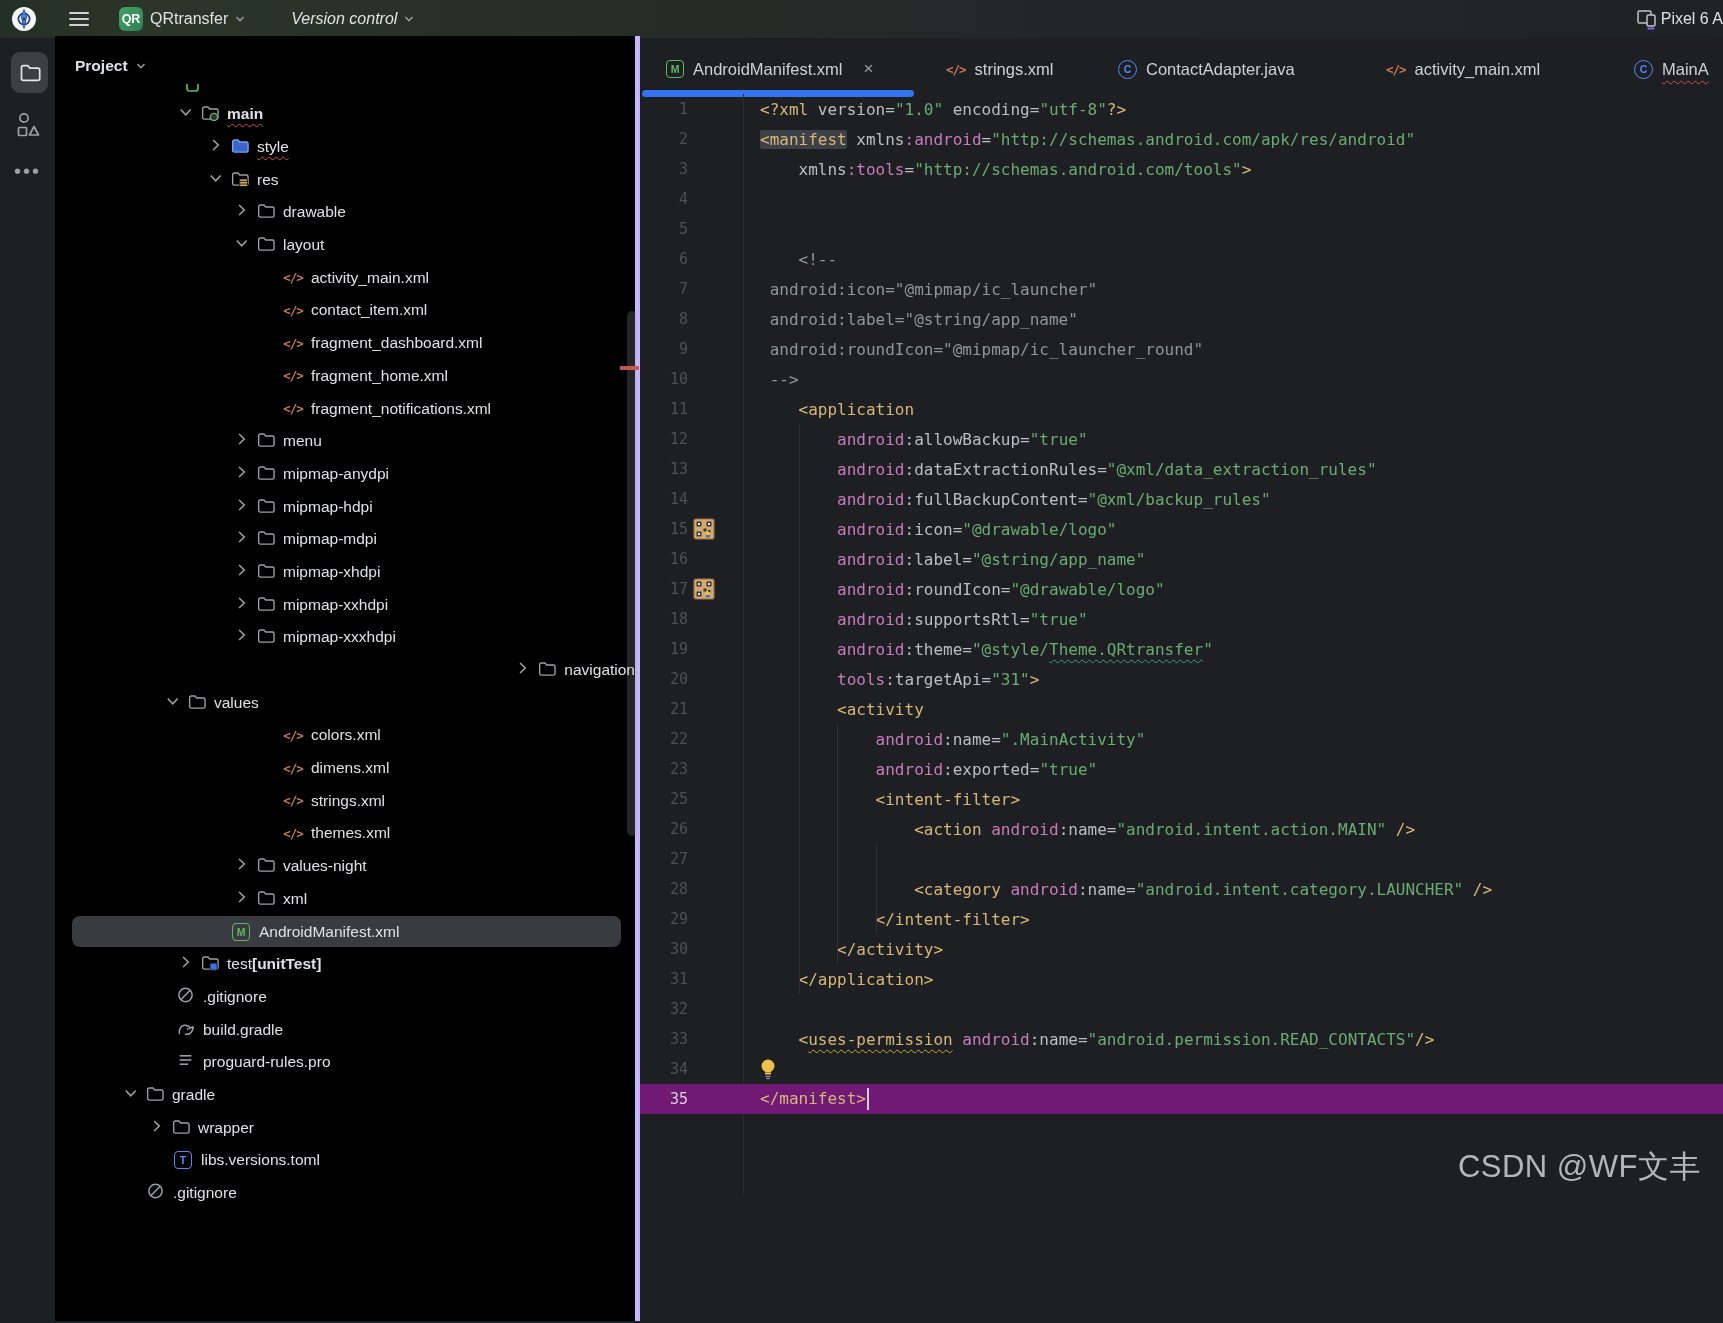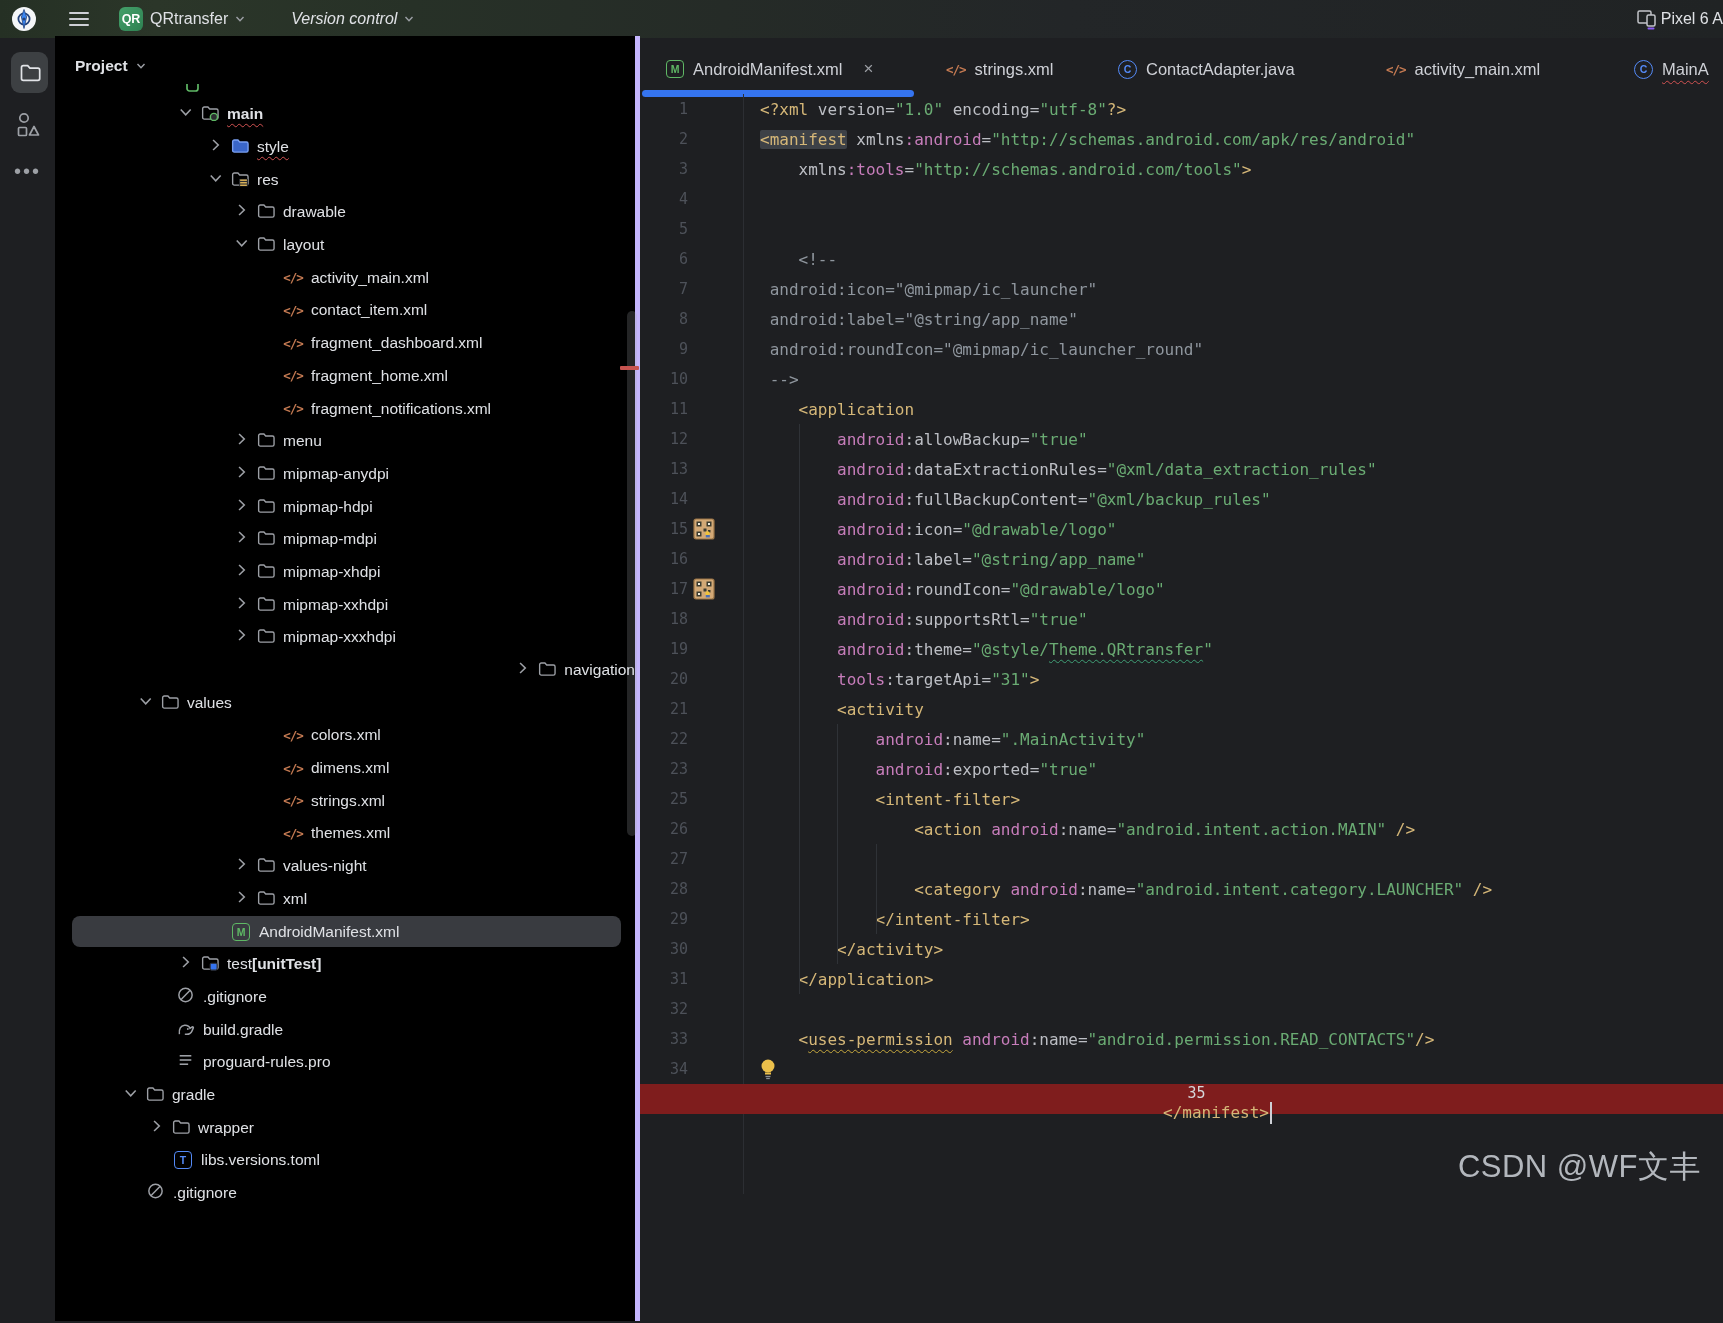--- a/index.html
+++ b/index.html
@@ -58,21 +58,21 @@
   #tabbar{position:absolute;left:0;top:0;height:62px;width:1200px;display:flex;}
   .tab{position:relative;height:62px;display:flex;align-items:center;gap:9px;padding-left:26px;box-sizing:border-box;
     color:#ced0d6;font-size:16.5px;white-space:nowrap;cursor:pointer;flex:none;}
   .tab .close{margin-left:12px;color:#9da0a6;font-size:17px;}
   .tab.active::after{content:"";position:absolute;left:2px;right:6px;bottom:3px;height:7px;border-radius:4px;background:#3574f0;}
   .tab-sq-red{text-decoration:underline wavy #d25252 1px;text-underline-offset:5px;}
 
   #code{position:absolute;left:0;top:56px;width:100%;}
   .code-line{position:relative;height:30px;display:flex;align-items:center;
     font-family:"DejaVu Sans Mono","Liberation Mono",monospace;font-size:16px;white-space:pre;}
-  .code-line.current{background:#7f1d1d;flex-direction:column;}
+  .code-line.current{background:#701a75;}
   .lnum{display:block;width:48px;flex:none;text-align:right;color:#4d5159;font-size:15px;}
   .code-line.current .lnum{color:#d5d7da;}
   .gslot{position:absolute;left:53px;top:4px;width:22px;height:22px;}
   .ctext{margin-left:72px;color:#bcbec4;}
   .t{color:#d5b778;} .a{color:#bcbec4;} .n{color:#c77dbb;} .s{color:#6aab73;} .c{color:#8f969e;}
   .hl{background:#3d4147;border-radius:2px;}
   .sel{background:#45474d;color:#a9aeb6;border-radius:2px;}
   .sqy{text-decoration:underline wavy #c7a93e 1px;text-underline-offset:4px;}
   .sqg{text-decoration:underline wavy #3f9f76 1px;text-underline-offset:4px;}
   .caret{display:inline-block;width:2px;height:22px;background:#ced0d6;vertical-align:middle;margin-left:1px;}
@@ -377,21 +377,21 @@
           </span>
           <span class="ticon">
             <span><svg width="19" height="18" viewBox="0 0 18 17">
                 <g fill="none" stroke="#9da0a6" stroke-width="1.3">
                   <path d="M2.5 5.4 c0-.9.7-1.6 1.6-1.6 h3.4 l1.7 1.9 h6.3 c.9 0 1.6.7 1.6 1.6 v6.3 c0 .9-.7 1.6-1.6 1.6 H4.1 c-.9 0-1.6-.7-1.6-1.6 z"></path>
                 </g>
               </svg></span>
           </span>
           <span class="tlabel">navigation</span>
         </div>
-        <div class="trow" style="padding-left: 77px;">
+        <div class="trow" style="padding-left: 104px;">
           <span class="chev">
             <span><svg width="19" height="18" viewBox="0 0 18 17">
                 <path d="M4.5 6.2 L9.2 11.1 L13.9 6.2" fill="none" stroke="#9da0a6" stroke-width="1.5"></path>
               </svg></span>
           </span>
           <span class="ticon">
             <span><svg width="19" height="18" viewBox="0 0 18 17">
                 <g fill="none" stroke="#9da0a6" stroke-width="1.3">
                   <path d="M2.5 5.4 c0-.9.7-1.6 1.6-1.6 h3.4 l1.7 1.9 h6.3 c.9 0 1.6.7 1.6 1.6 v6.3 c0 .9-.7 1.6-1.6 1.6 H4.1 c-.9 0-1.6-.7-1.6-1.6 z"></path>
                 </g>

